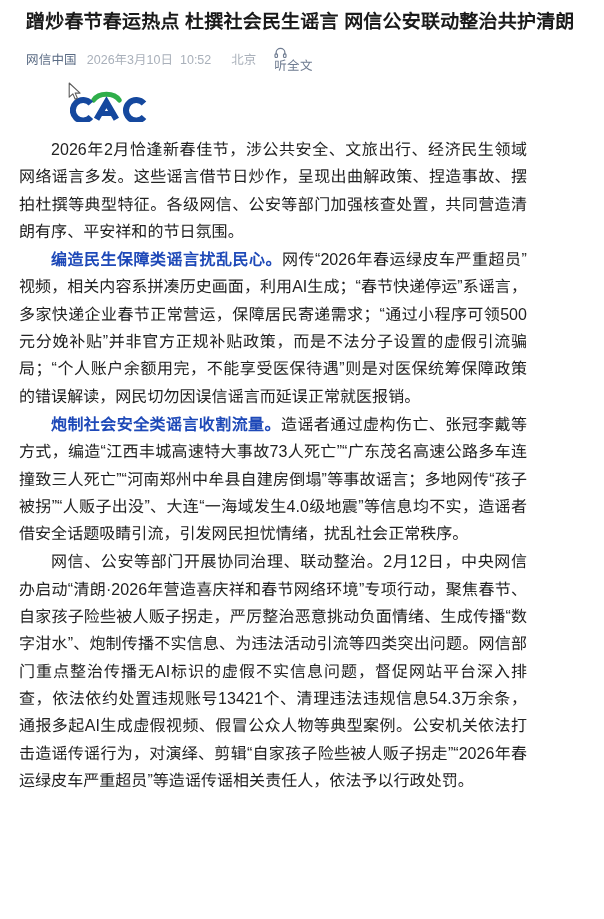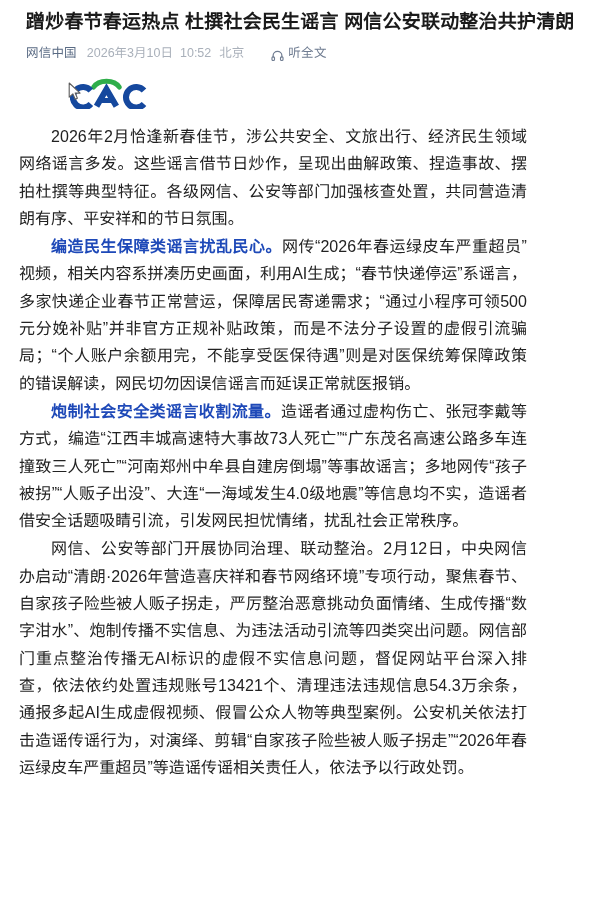--- a/index.html
+++ b/index.html
@@ -51,31 +51,32 @@
     color: #5a6b84;
     margin-right: 10px;
     letter-spacing: 0.2px;
   }
   .byline-date {
     color: #a9b0ba;
     margin-right: 7px;
   }
   .byline-time {
     color: #a9b0ba;
-    margin-right: 8px;
+    margin-right: 20px;
   }
   .byline-place {
     color: #a9b0ba;
-    margin-right: 27px;
+    margin-right: 18px;
   }
   .listen {
     display: inline-flex;
-    align-items: flex-end;
+    align-items: flex-start;
     color: #6f7c91;
     cursor: pointer;
+    flex-direction: column;
   }
   .listen .hp-icon {
     display: inline-block;
     width: 13px;
     height: 13px;
     margin-right: 4px;
     position: relative;
     top: 1px;
   }
   .listen-label {

